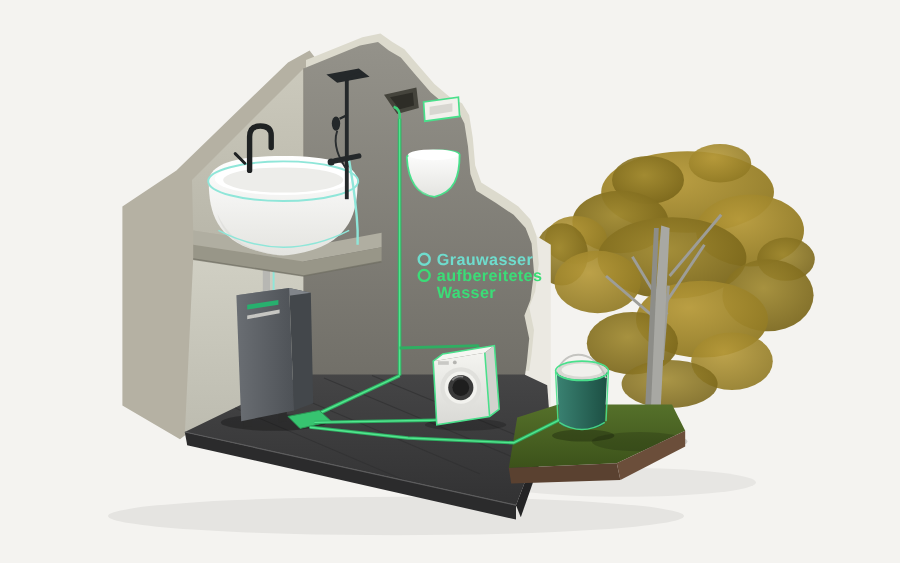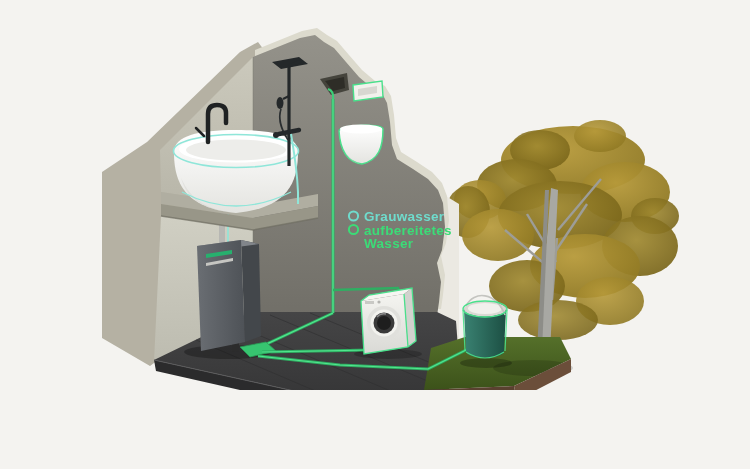--- a/index.html
+++ b/index.html
@@ -1,16 +1,16 @@
 <!DOCTYPE html>
 <html><head>
 <meta charset="utf-8">
 <style>
   html,body{margin:0;padding:0;background:#f4f3f0;}
-  .stage{position:relative;width:750px;height:390px;background:#f4f3f0;overflow:hidden;
+  .stage{position:relative;width:750px;height:469px;background:#f4f3f0;overflow:hidden;
          font-family:"Liberation Sans",sans-serif;}
   svg{display:block;}
   .legend-text{font-family:"Liberation Sans",sans-serif;font-weight:bold;
                font-size:13.5px;letter-spacing:.3px;}
 </style>
 </head>
 <body>
 
 <div class="stage">
 <svg width="750" height="469" viewBox="0 0 750 469">

